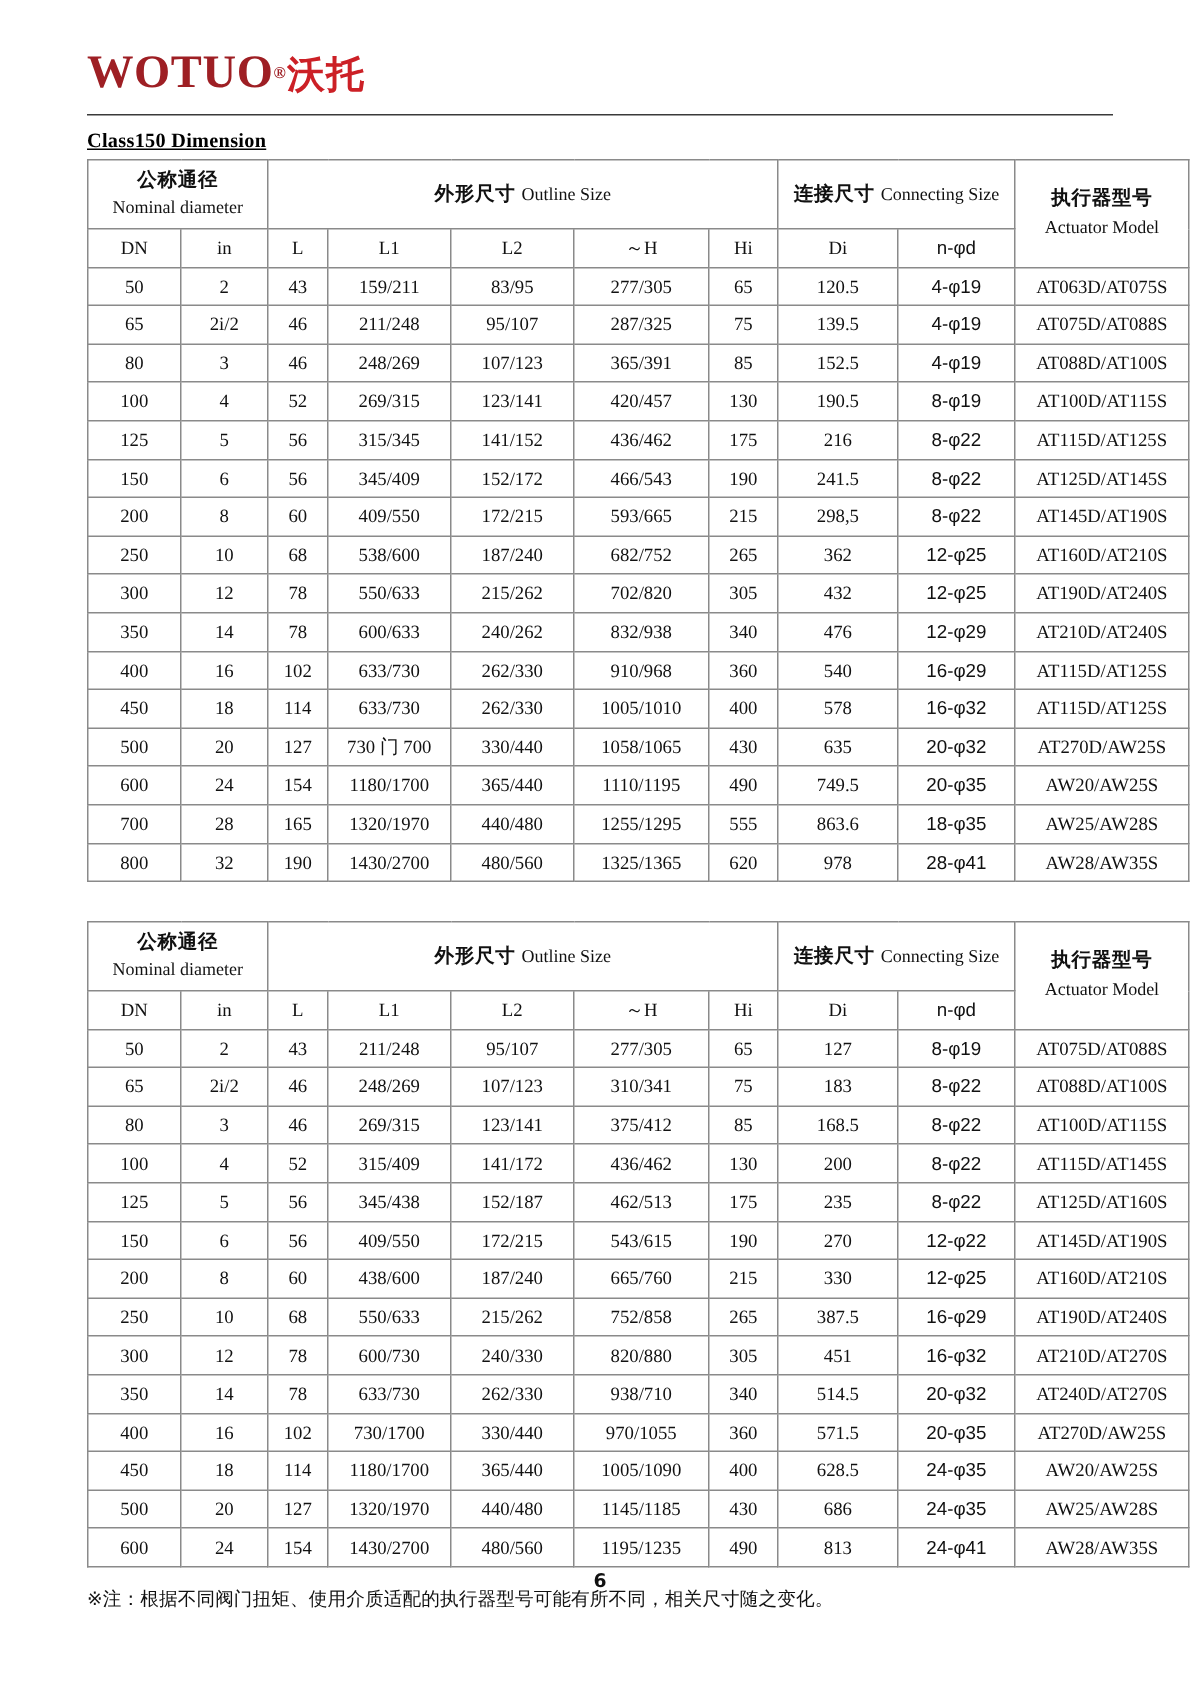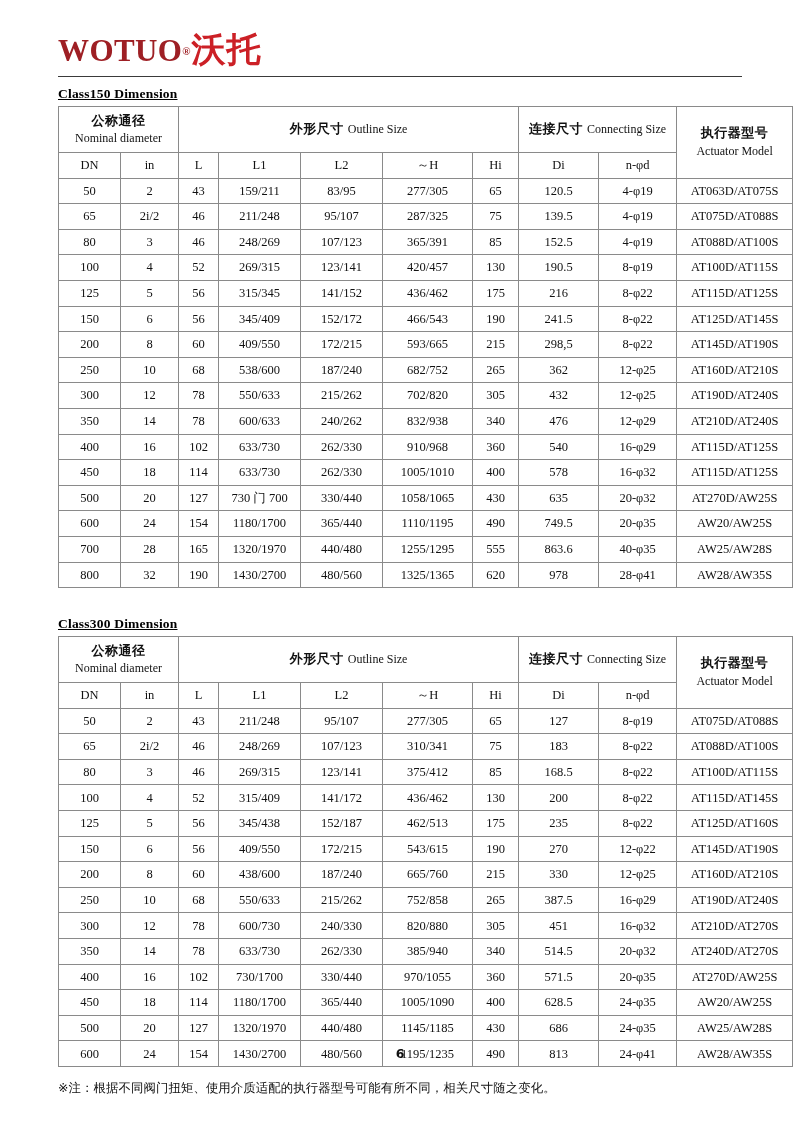--- a/index.html
+++ b/index.html
@@ -44,21 +44,21 @@
   }
   .logo-reg {
     font-size: 11px;
     vertical-align: super;
     color: #9e1f24;
     font-weight: bold;
   }
   .logo-cn {
     font-family: "DejaVu Sans", sans-serif;
     font-weight: bold;
-    font-size: 34px;
+    font-size: 25px;
     color: #cc2026;
     margin-left: 1px;
     letter-spacing: 1px;
     margin-top: 43px;
   }
 
   
   .section-title {
     font-family: "Liberation Serif", "DejaVu Serif", serif;
     font-weight: bold;
@@ -135,21 +135,21 @@
   col.c-in  { width: 58px; }
   col.c-l   { width: 40px; }
   col.c-l1  { width: 82px; }
   col.c-l2  { width: 82px; }
   col.c-h   { width: 90px; }
   col.c-hi  { width: 46px; }
   col.c-di  { width: 80px; }
   col.c-nd  { width: 78px; }
   col.c-am  { width: 116px; }
 
-  .phi { font-family: Liberation Serif, serif; }
+  .phi { font-family: Liberation Sans, sans-serif; }
 
   
   .notes {
     margin-top: 11px;
     font-family: "DejaVu Sans", sans-serif;
     font-size: 12.4px;
     line-height: 1.62;
     color: #111;
   }
   .note-line {
@@ -406,41 +406,40 @@
         </tr>
         <tr>
           <td>700</td>
           <td>28</td>
           <td>165</td>
           <td>1320/1970</td>
           <td>440/480</td>
           <td>1255/1295</td>
           <td>555</td>
           <td>863.6</td>
-          <td class="phi">40-φ35</td>
+          <td class="phi">18-φ35</td>
           <td>AW25/AW28S</td>
         </tr>
         <tr>
           <td>800</td>
           <td>32</td>
           <td>190</td>
           <td>1430/2700</td>
           <td>480/560</td>
           <td>1325/1365</td>
           <td>620</td>
           <td>978</td>
           <td class="phi">28-φ41</td>
           <td>AW28/AW35S</td>
         </tr>
       </tbody>
   </table>
 
   <div class="spacer-between"></div>
 
-  <div class="section-title">Class300 Dimension</div>
 
   <table class="dim">
     <colgroup>
       <col class="c-dn">
         <col class="c-in">
         <col class="c-l">
         <col class="c-l1">
         <col class="c-l2">
       <col class="c-h">
         <col class="c-hi">
@@ -593,21 +592,21 @@
           <td>451</td>
           <td class="phi">16-φ32</td>
           <td>AT210D/AT270S</td>
         </tr>
         <tr>
           <td>350</td>
           <td>14</td>
           <td>78</td>
           <td>633/730</td>
           <td>262/330</td>
-          <td>385/940</td>
+          <td>938/710</td>
           <td>340</td>
           <td>514.5</td>
           <td class="phi">20-φ32</td>
           <td>AT240D/AT270S</td>
         </tr>
         <tr>
           <td>400</td>
           <td>16</td>
           <td>102</td>
           <td>730/1700</td>

